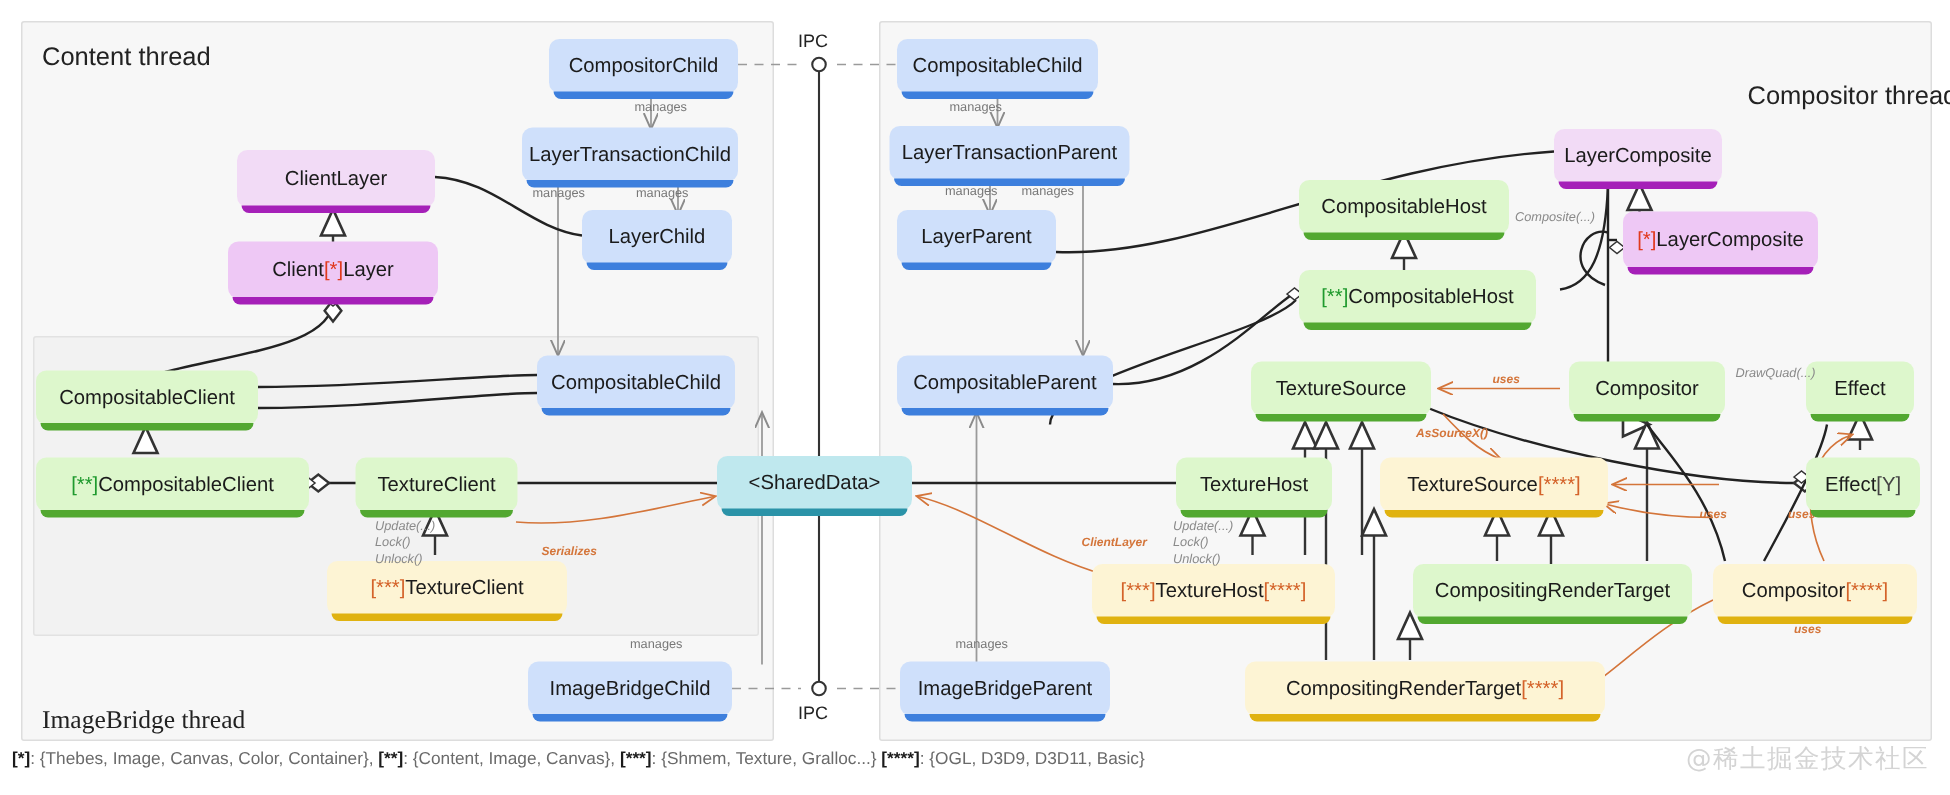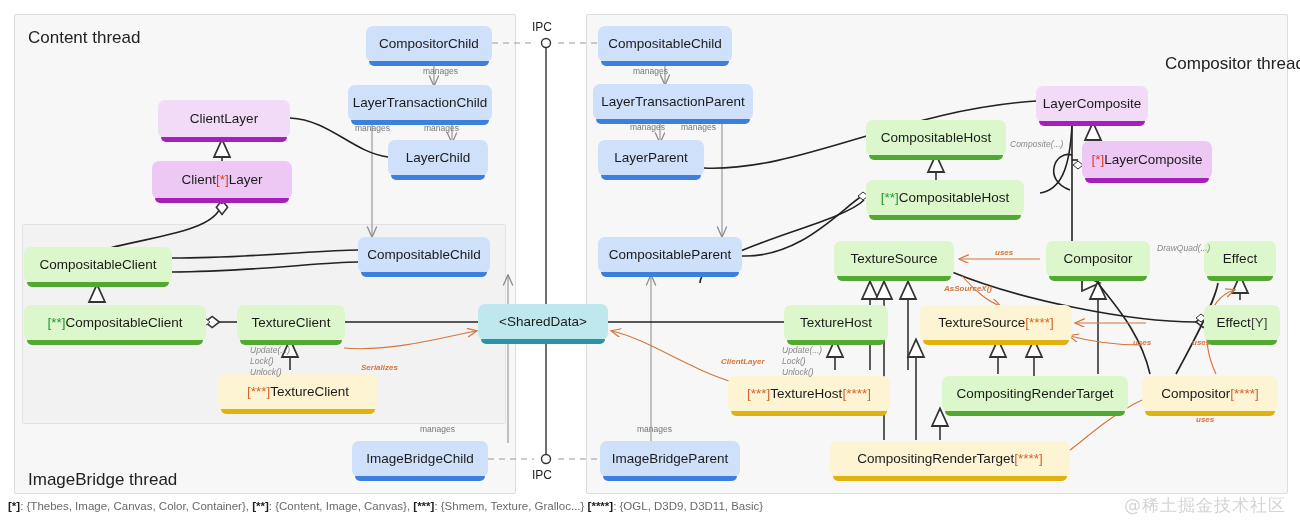--- a/index.html
+++ b/index.html
@@ -55,21 +55,21 @@
 </head>
 <body>
 
 <div id="stage">
 
   <div class="thread-box" style="left:14px;top:14px;width:500px;height:478px;"></div>
   <div class="thread-inner" style="left:22px;top:224px;width:482px;height:198px;"></div>
   <div class="thread-box" style="left:586px;top:14px;width:700px;height:478px;"></div>
 
   <div class="thread-label" style="left:28px;top:28px;">Content thread</div>
-  <div class="thread-label" style="left:28px;top:470px;">ImageBridge thread</div>
+  <div class="thread-label" style="left:28px;top:470px;font-family:Liberation Serif, serif;">ImageBridge thread</div>
   <div class="thread-label" style="left:1165px;top:23px;margin-top:31px;">Compositor thread</div>
 
   <svg id="edges" viewBox="0 0 1300 530">
     <defs>
       <marker id="arrOpen" markerWidth="10" markerHeight="10" refX="8" refY="4" orient="auto">
         <path d="M0,0 L9,4 L0,8" fill="none" stroke="#8b8b8b" stroke-width="1.1"></path>
       </marker>
       <marker id="arrOpenOr" markerWidth="10" markerHeight="10" refX="8" refY="4" orient="auto">
         <path d="M0,0 L9,4 L0,8" fill="none" stroke="#d4753a" stroke-width="1.1"></path>
       </marker>

